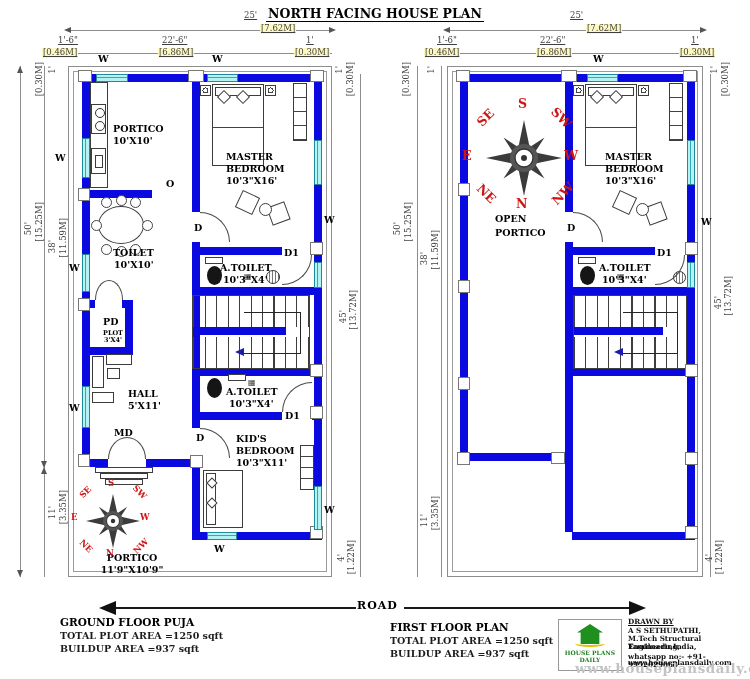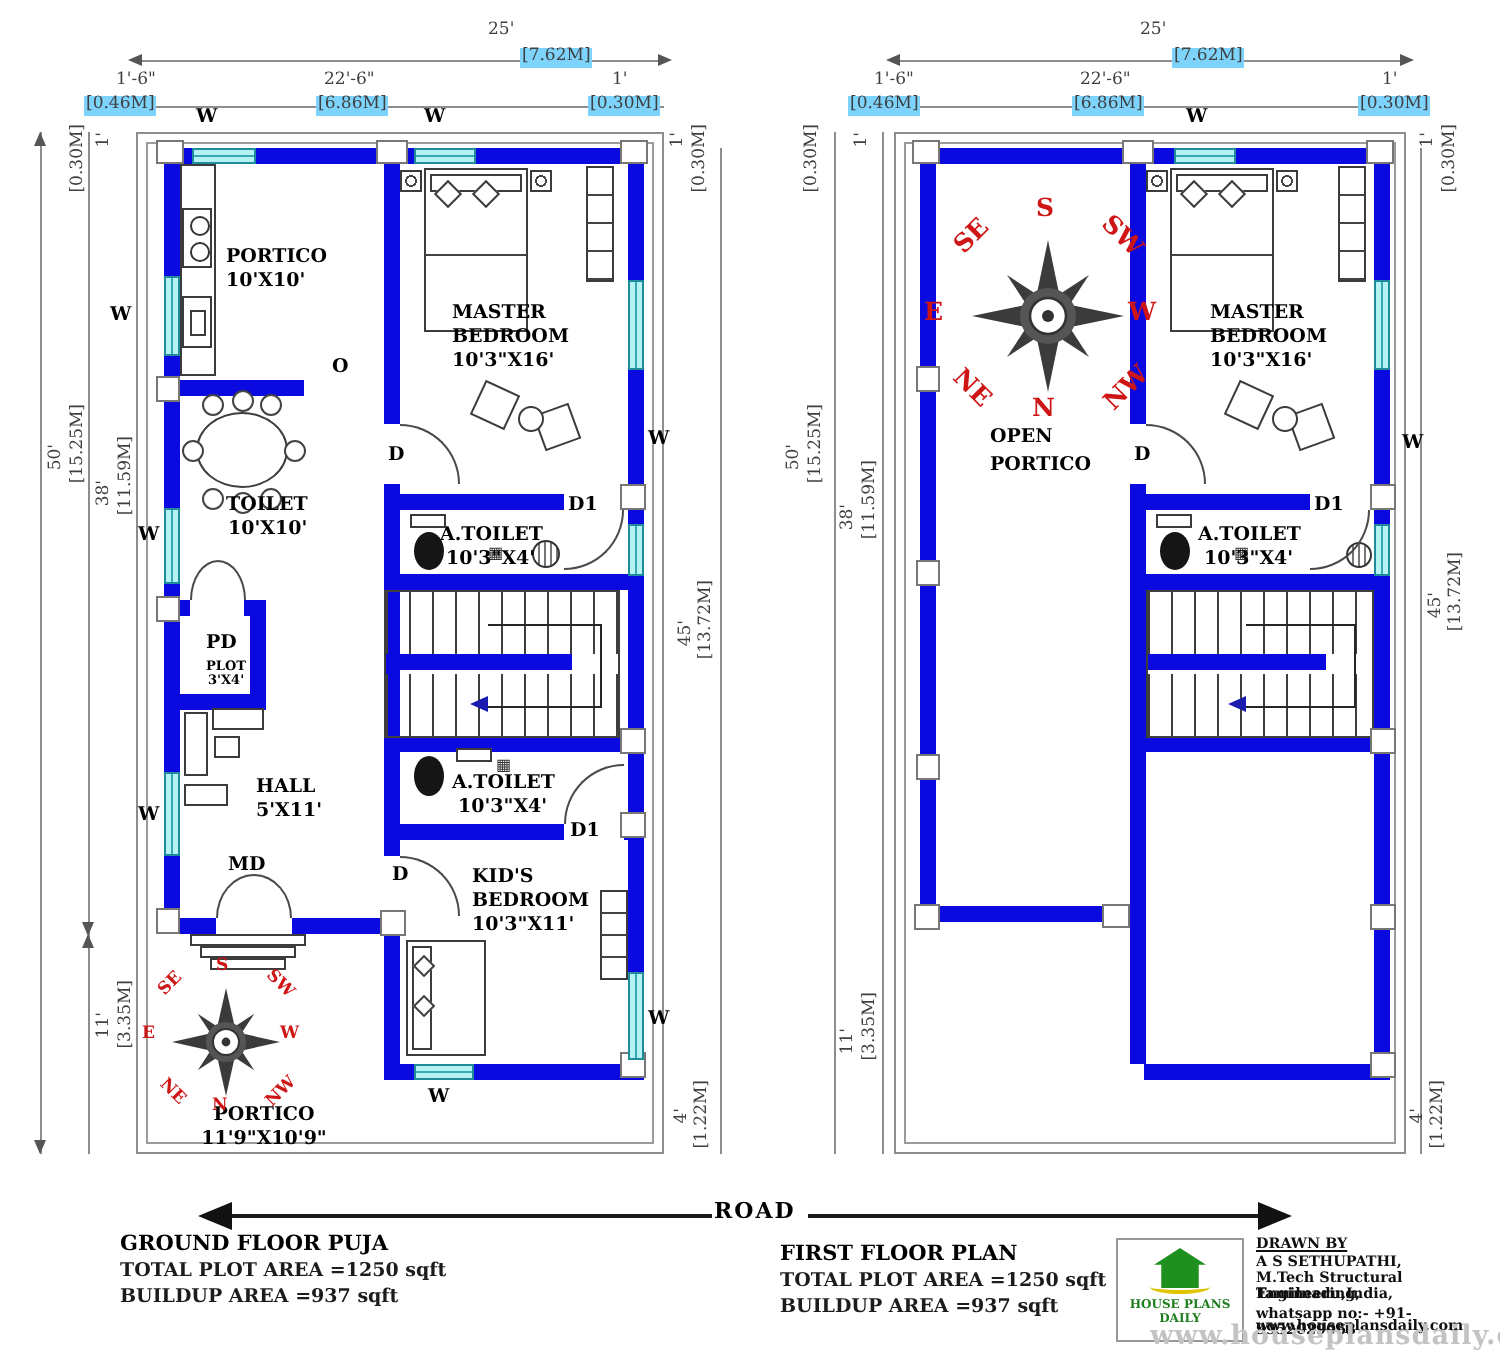--- a/index.html
+++ b/index.html
@@ -10,22 +10,22 @@
   .plan{position:absolute;}
   .plot{position:absolute;border:1px solid #8d8d8d;background:#fff;box-sizing:border-box;}
   .plot-inner{position:absolute;inset:4px;border:1px solid #9b9b9b;}
   .w{position:absolute;background:var(--wall);}
   .pillar{position:absolute;background:#fff;border:1px solid #777;box-sizing:border-box;z-index:4;}
   .win{position:absolute;background:var(--win);border:1px solid #1f8a99;box-sizing:border-box;z-index:5;}
   .win.h{background-image:linear-gradient(var(--win) 40%,var(--winline) 40%,var(--winline) 58%,var(--win) 58%);}
   .win.v{background-image:linear-gradient(90deg,var(--win) 40%,var(--winline) 40%,var(--winline) 58%,var(--win) 58%);}
   .lbl{position:absolute;font-weight:700;font-size:9.5px;line-height:11.5px;white-space:nowrap;z-index:8;}
   .lbl.sm{font-size:6.5px;line-height:7.5px;}
-  .dimt{position:absolute;color:var(--dim);font-size:8.5px;line-height:9.5px;white-space:nowrap;z-index:9;}
-  .bgw{background:#7dd3fc;padding:0 1px;}
+  .dimt{position:absolute;color:var(--dim);font-size:8.5px;line-height:9.5px;white-space:nowrap;z-index:9;text-decoration:underline;}
+  .bgw{background:#fef9c3;padding:0 1px;}
   .vdim{position:absolute;writing-mode:vertical-rl;transform:rotate(180deg);color:var(--dim);
         font-size:8.5px;white-space:nowrap;z-index:9;}
   .dline{position:absolute;background:#8d8d8d;z-index:1;}
   .ah{position:absolute;width:0;height:0;z-index:2;}
   .furn{position:absolute;border:1px solid #3c3c3c;background:#fff;box-sizing:border-box;z-index:3;}
   .arc{position:absolute;border:0 solid #4a4a4a;box-sizing:border-box;z-index:6;}
   .flight{position:absolute;background-image:repeating-linear-gradient(90deg,#3e3e3e 0 1px,transparent 1px 11.5px);z-index:2;}
   .stairbox{position:absolute;border:1px solid #3e3e3e;box-sizing:border-box;z-index:2;}
   .spath{position:absolute;border:1px solid #26262a;border-left:none;z-index:3;}
   .chair{position:absolute;width:9px;height:9px;border:1px solid #444;border-radius:50%;background:#fff;z-index:3;}
@@ -40,20 +40,23 @@
   .ftitle{position:absolute;font-weight:700;font-size:10.5px;}
   .farea{position:absolute;font-size:9.5px;font-weight:600;color:#1c1c1c;}
   .credit{position:absolute;font-size:7.2px;line-height:8.2px;font-weight:700;color:#101010;}
   .wm{position:absolute;font-weight:700;font-size:13.5px;color:#c3c3c3;z-index:20;letter-spacing:.5px;}
 </style>
 </head>
 <body>
 
 <div id="stage">
 
+  <div class="abs" style="left:0;top:3px;width:750px;text-align:center;">
+    <span style="font-weight:700;font-size:12.5px;border-bottom:1.3px solid #000;padding:0 2px;">NORTH FACING HOUSE PLAN</span>
+  </div>
 
   <div class="dline" style="left:68px;top:30px;width:264px;height:1px;"></div>
   <div class="ah" style="left:64px;top:27px;border-top:3px solid transparent;border-bottom:3px solid transparent;border-right:7px solid #555;"></div>
   <div class="ah" style="left:329px;top:27px;border-top:3px solid transparent;border-bottom:3px solid transparent;border-left:7px solid #555;"></div>
   <div class="dimt" style="left:244px;top:11px;">25'</div>
   <div class="dimt bgw" style="left:260px;top:24px;">[7.62M]</div>
   <div class="dline" style="left:68px;top:53px;width:264px;height:1px;"></div>
   <div class="dimt" style="left:58px;top:36px;">1'-6"</div>
   <div class="dimt bgw" style="left:42px;top:48px;">[0.46M]</div>
   <div class="dimt" style="left:162px;top:36px;">22'-6"</div>

